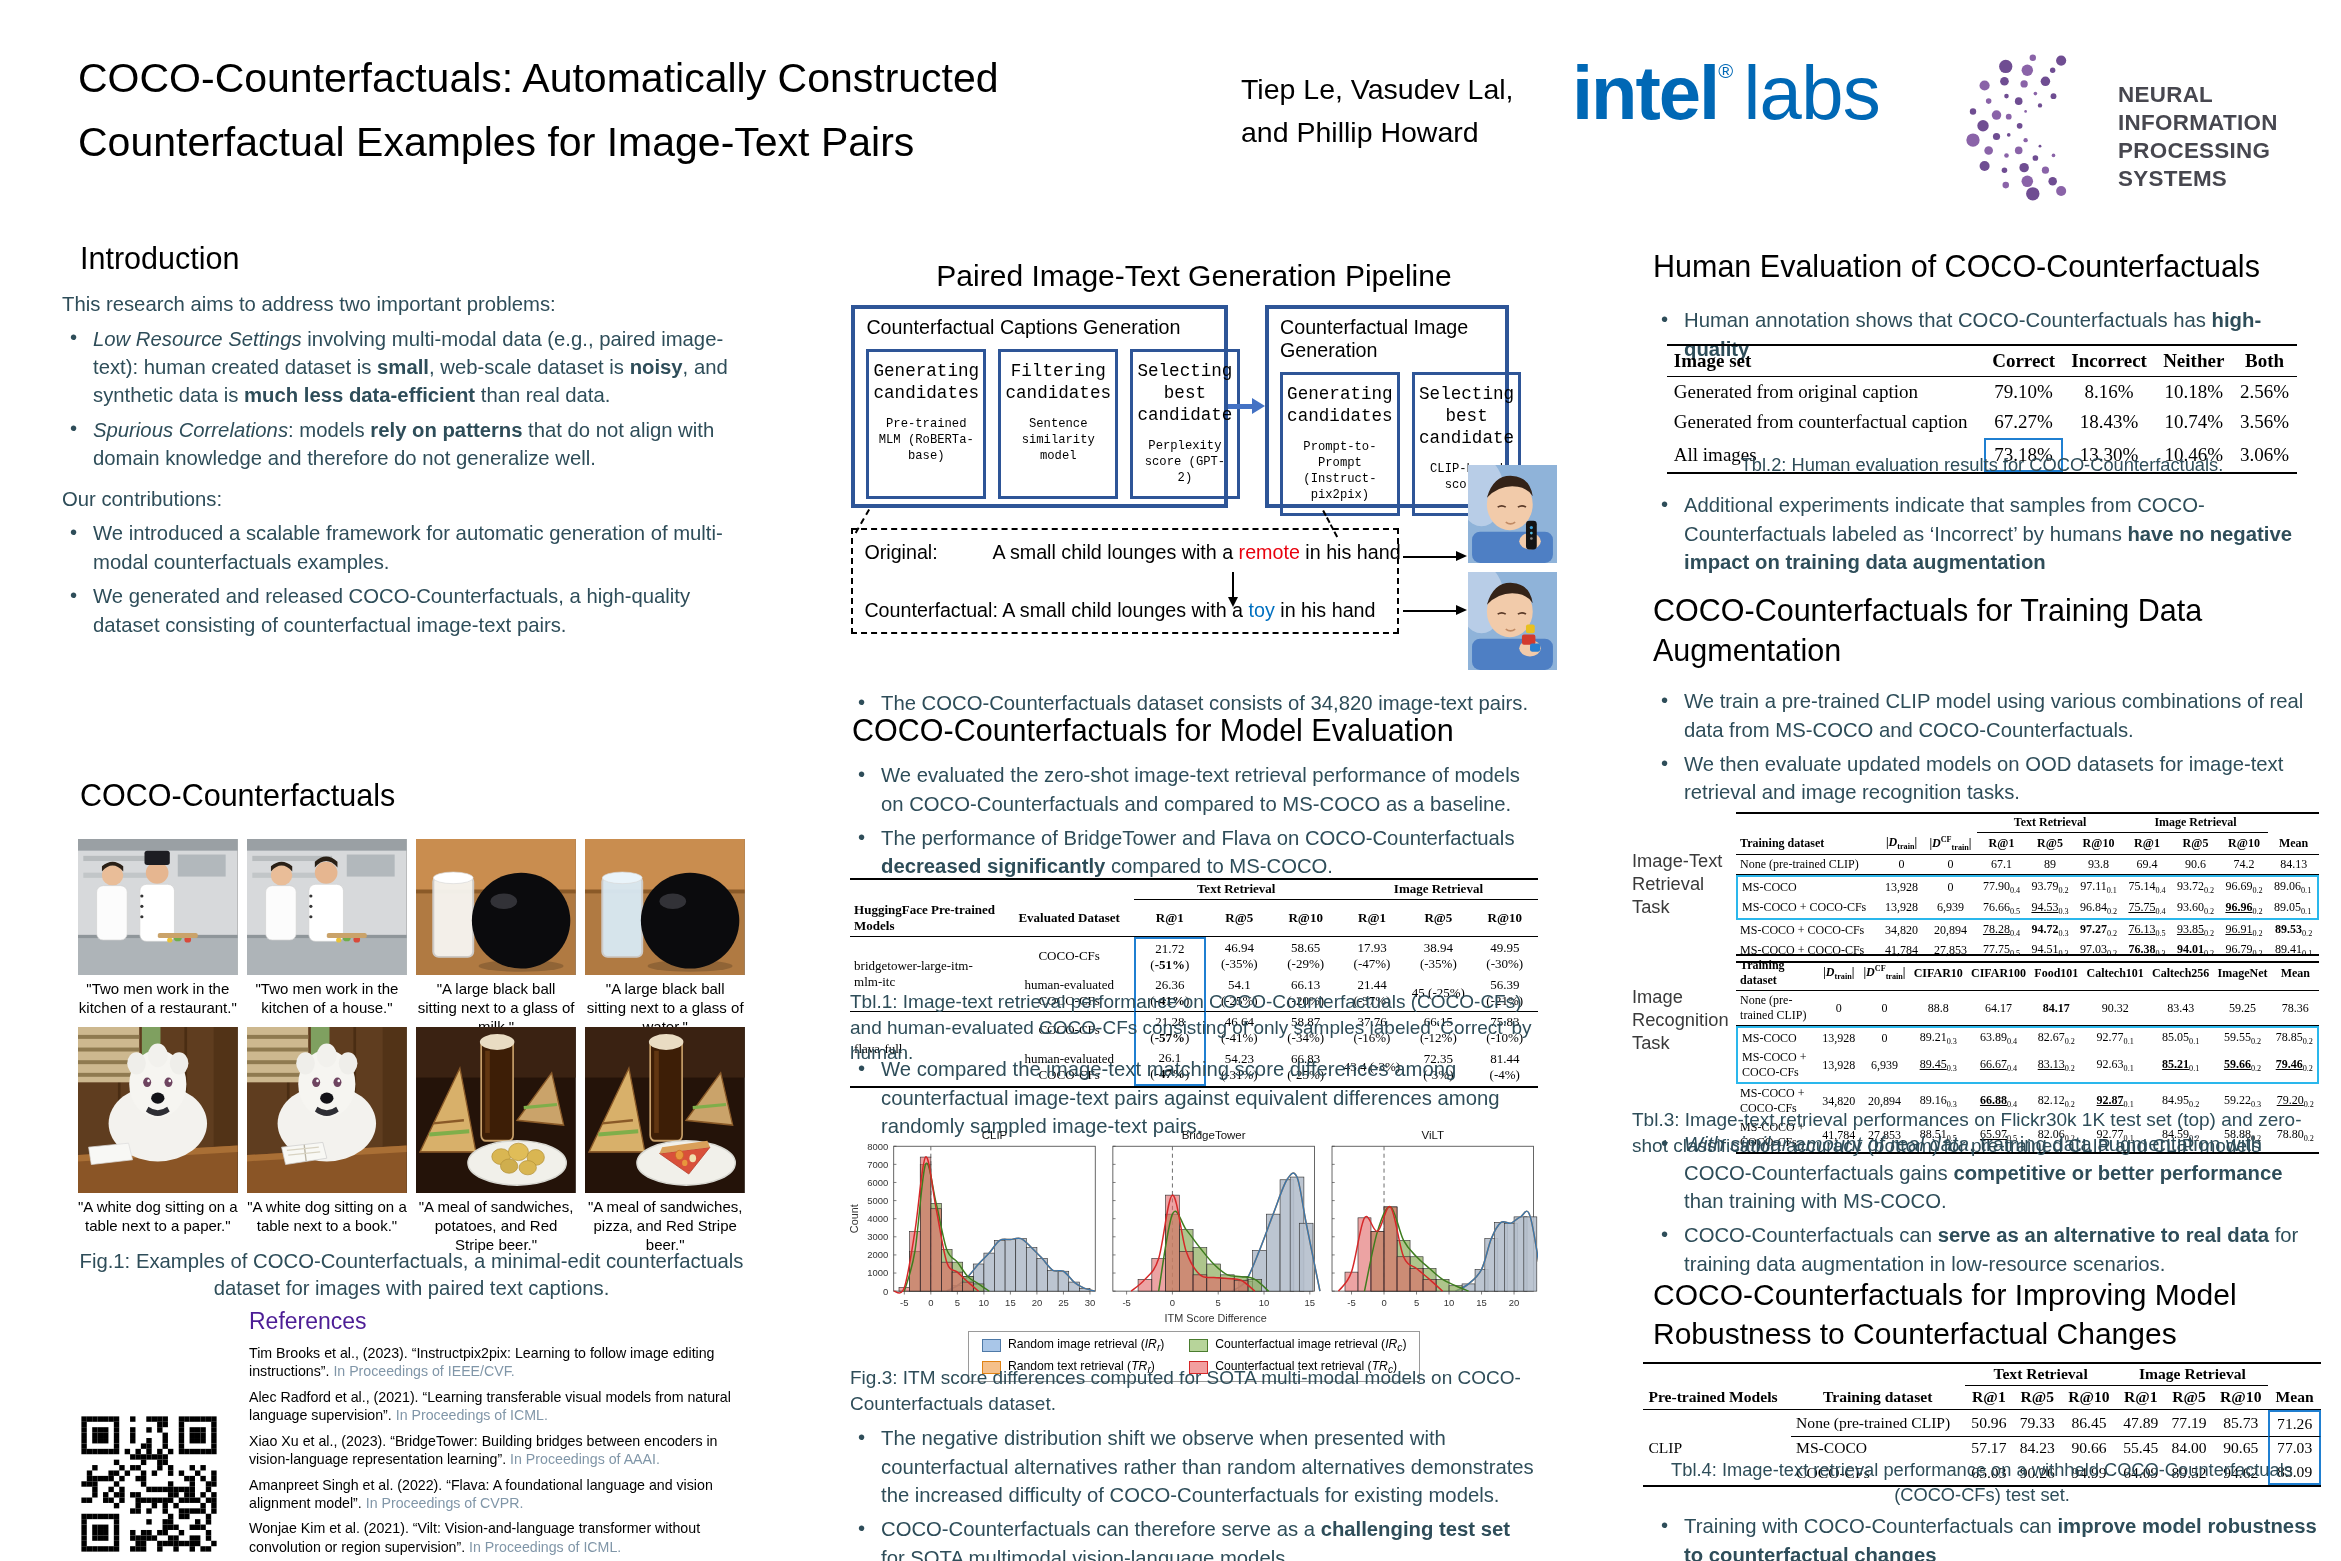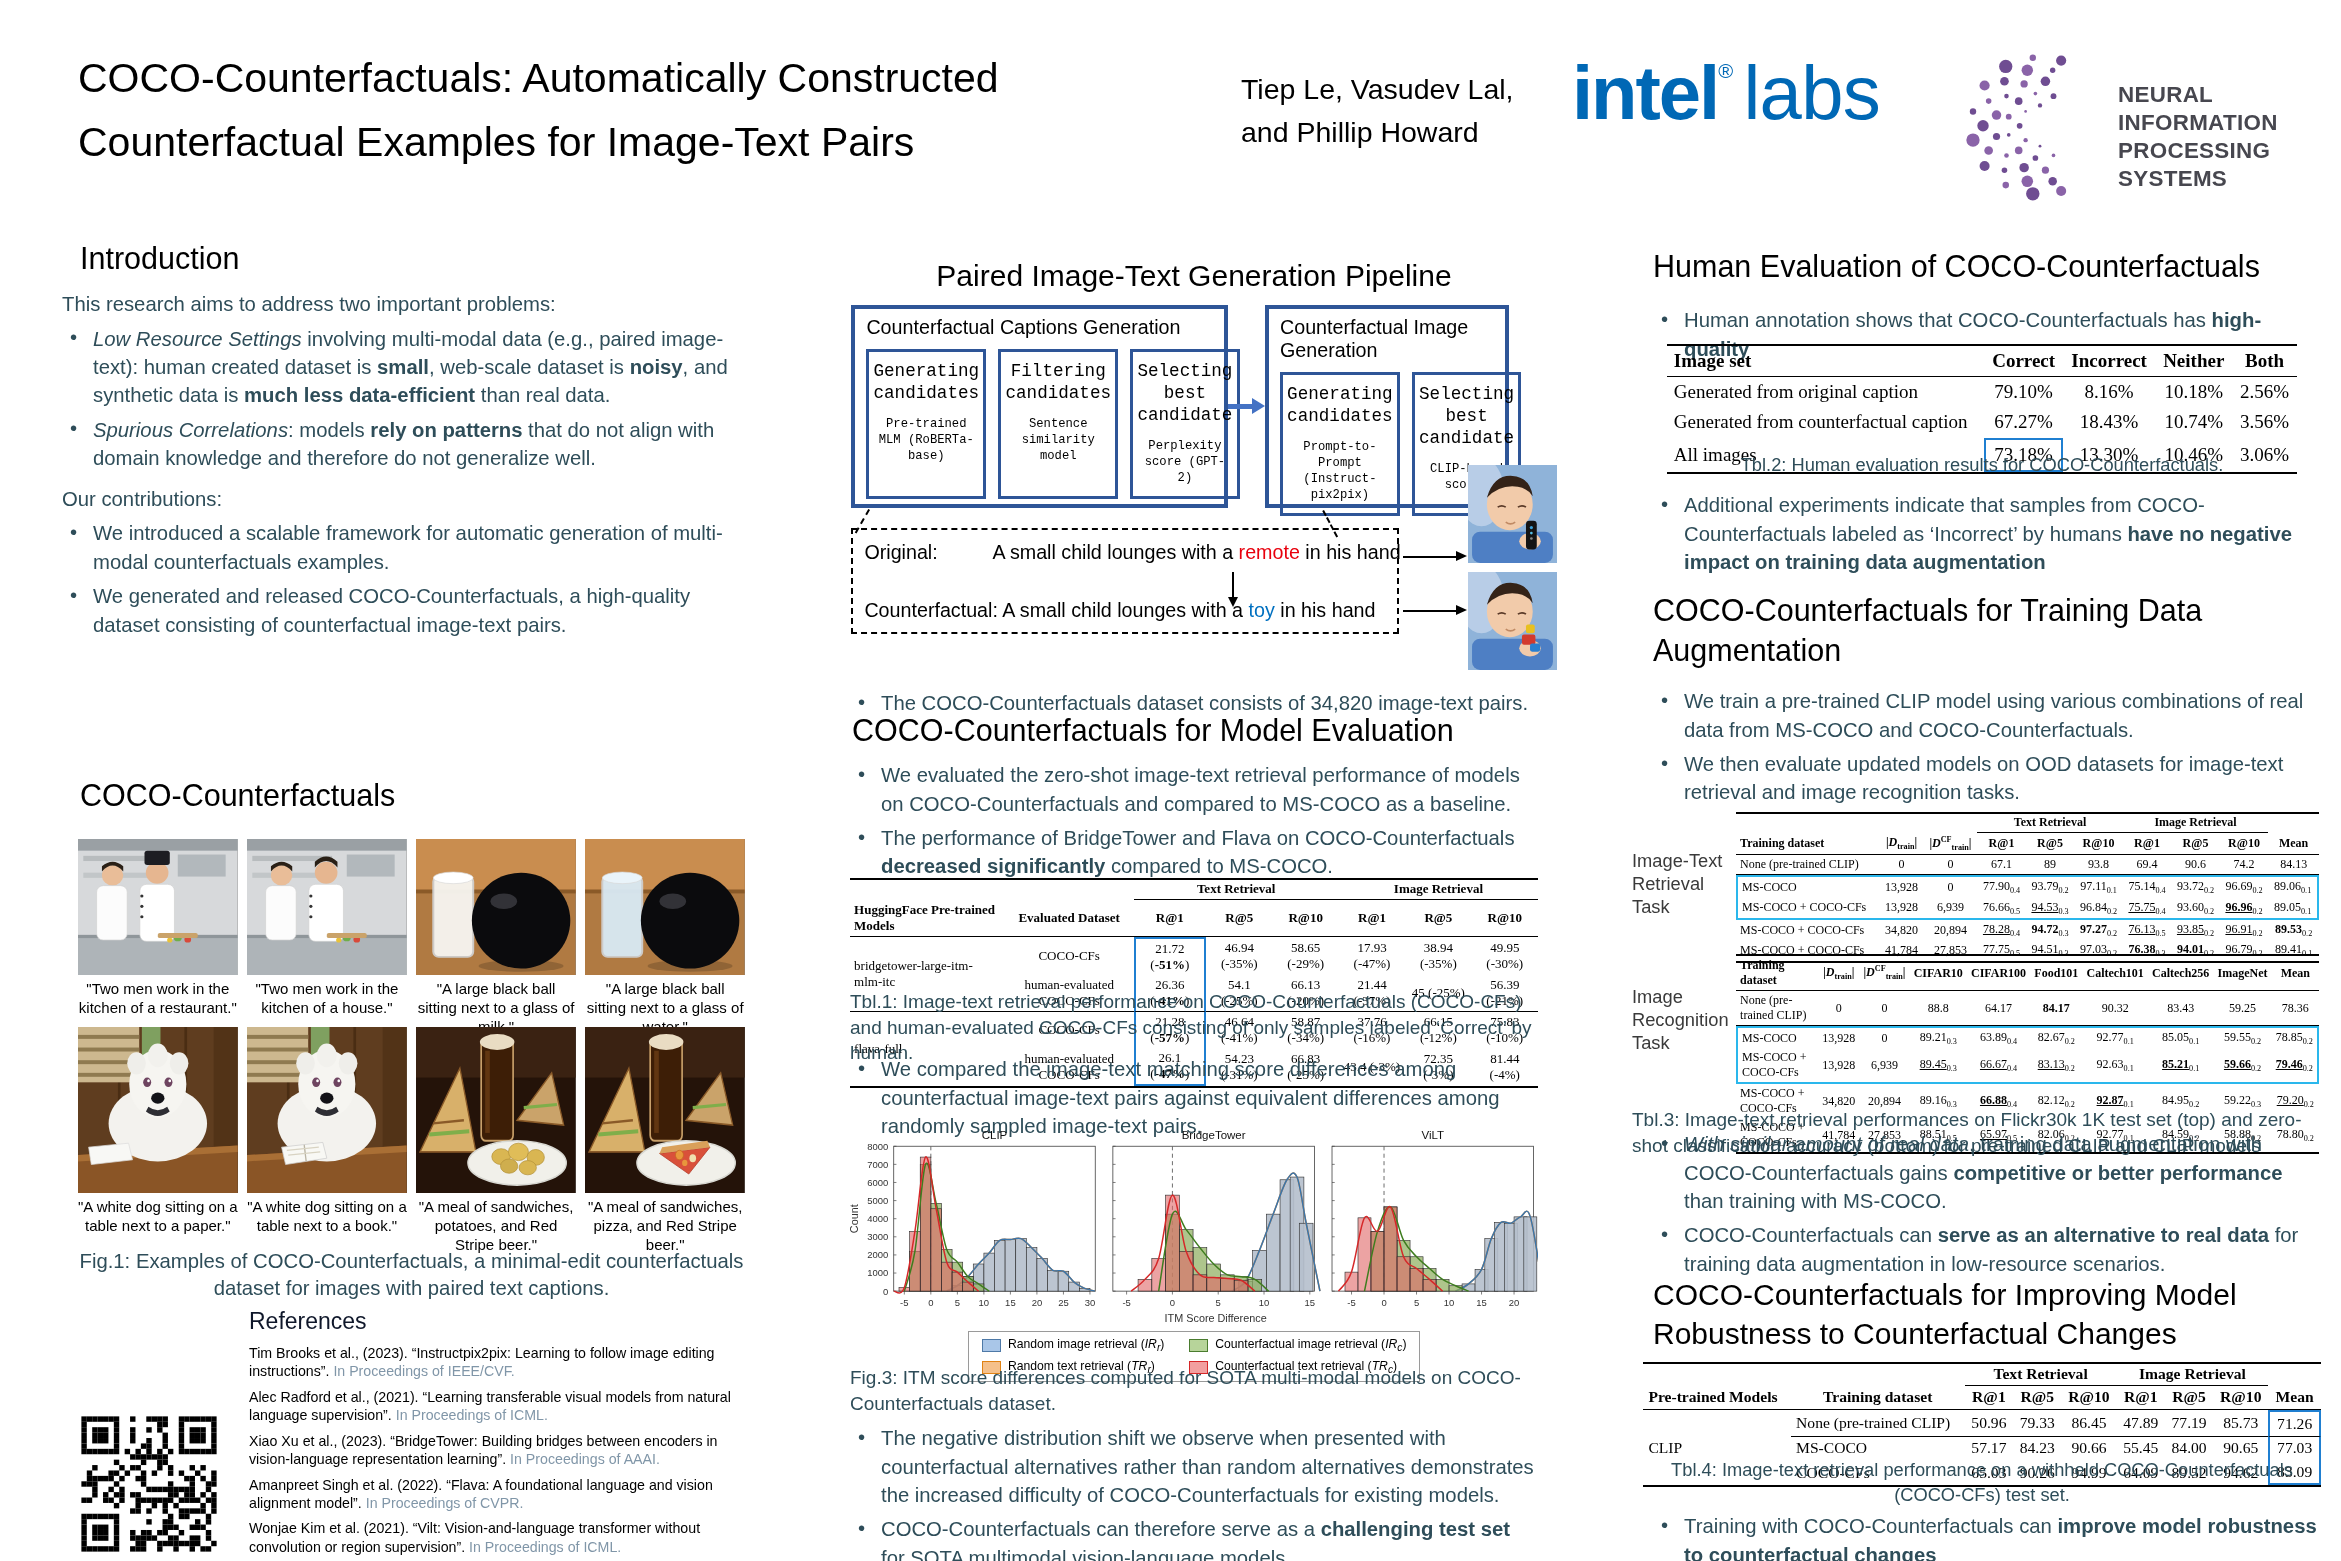--- a/index.html
+++ b/index.html
@@ -18,21 +18,21 @@
   .caption{color:#2e4d59;font-size:19px;line-height:1.35;}
   .center{text-align:center;}
   
   .fig-grid{display:grid;grid-template-columns:repeat(4,1fr);gap:9.5px;}
   .fig-cell .img{width:100%;overflow:hidden;background:#888;}
   .fig-cell .img svg{width:100%;height:100%;display:block;}
   .fig-cap{font-size:15px;line-height:1.25;color:#000;text-align:center;margin-top:5.4px;}
   
   .ref{font-size:14.2px;line-height:1.28;color:#000;margin-bottom:7.5px;}
   .ref .venue{color:#8096a8;}
-  .refs-h{font-size:23px;color:#0f172a;font-weight:400;}
+  .refs-h{font-size:23px;color:#4c1d95;font-weight:400;}
   
   .pipe-outer{position:absolute;border:4.1px solid #2e5597;background:#fff;display:flex;flex-direction:column;padding:6.8px 11px 11px 11px;box-sizing:border-box;}
   .pipe-title{font-size:19.7px;color:#000;}
   .step-row{display:flex;gap:12.2px;flex:1;margin-top:9.5px;font-family:Liberation Mono, monospace;}
   .step{border:3.4px solid #2e5597;flex:1;padding:9.5px 4.1px;box-sizing:border-box;text-align:center;}
   .step-t{font-size:17.6px;color:#000;line-height:1.25;}
   .step-s{font-size:12.2px;color:#000;margin-top:12.2px;line-height:1.3;}
   .dash-box{position:absolute;border:2.4px dashed #000;box-sizing:border-box;}
   .cap-line{position:absolute;font-size:19.7px;color:#000;white-space:nowrap;}
   .harrow{position:absolute;height:2px;background:#000;}

